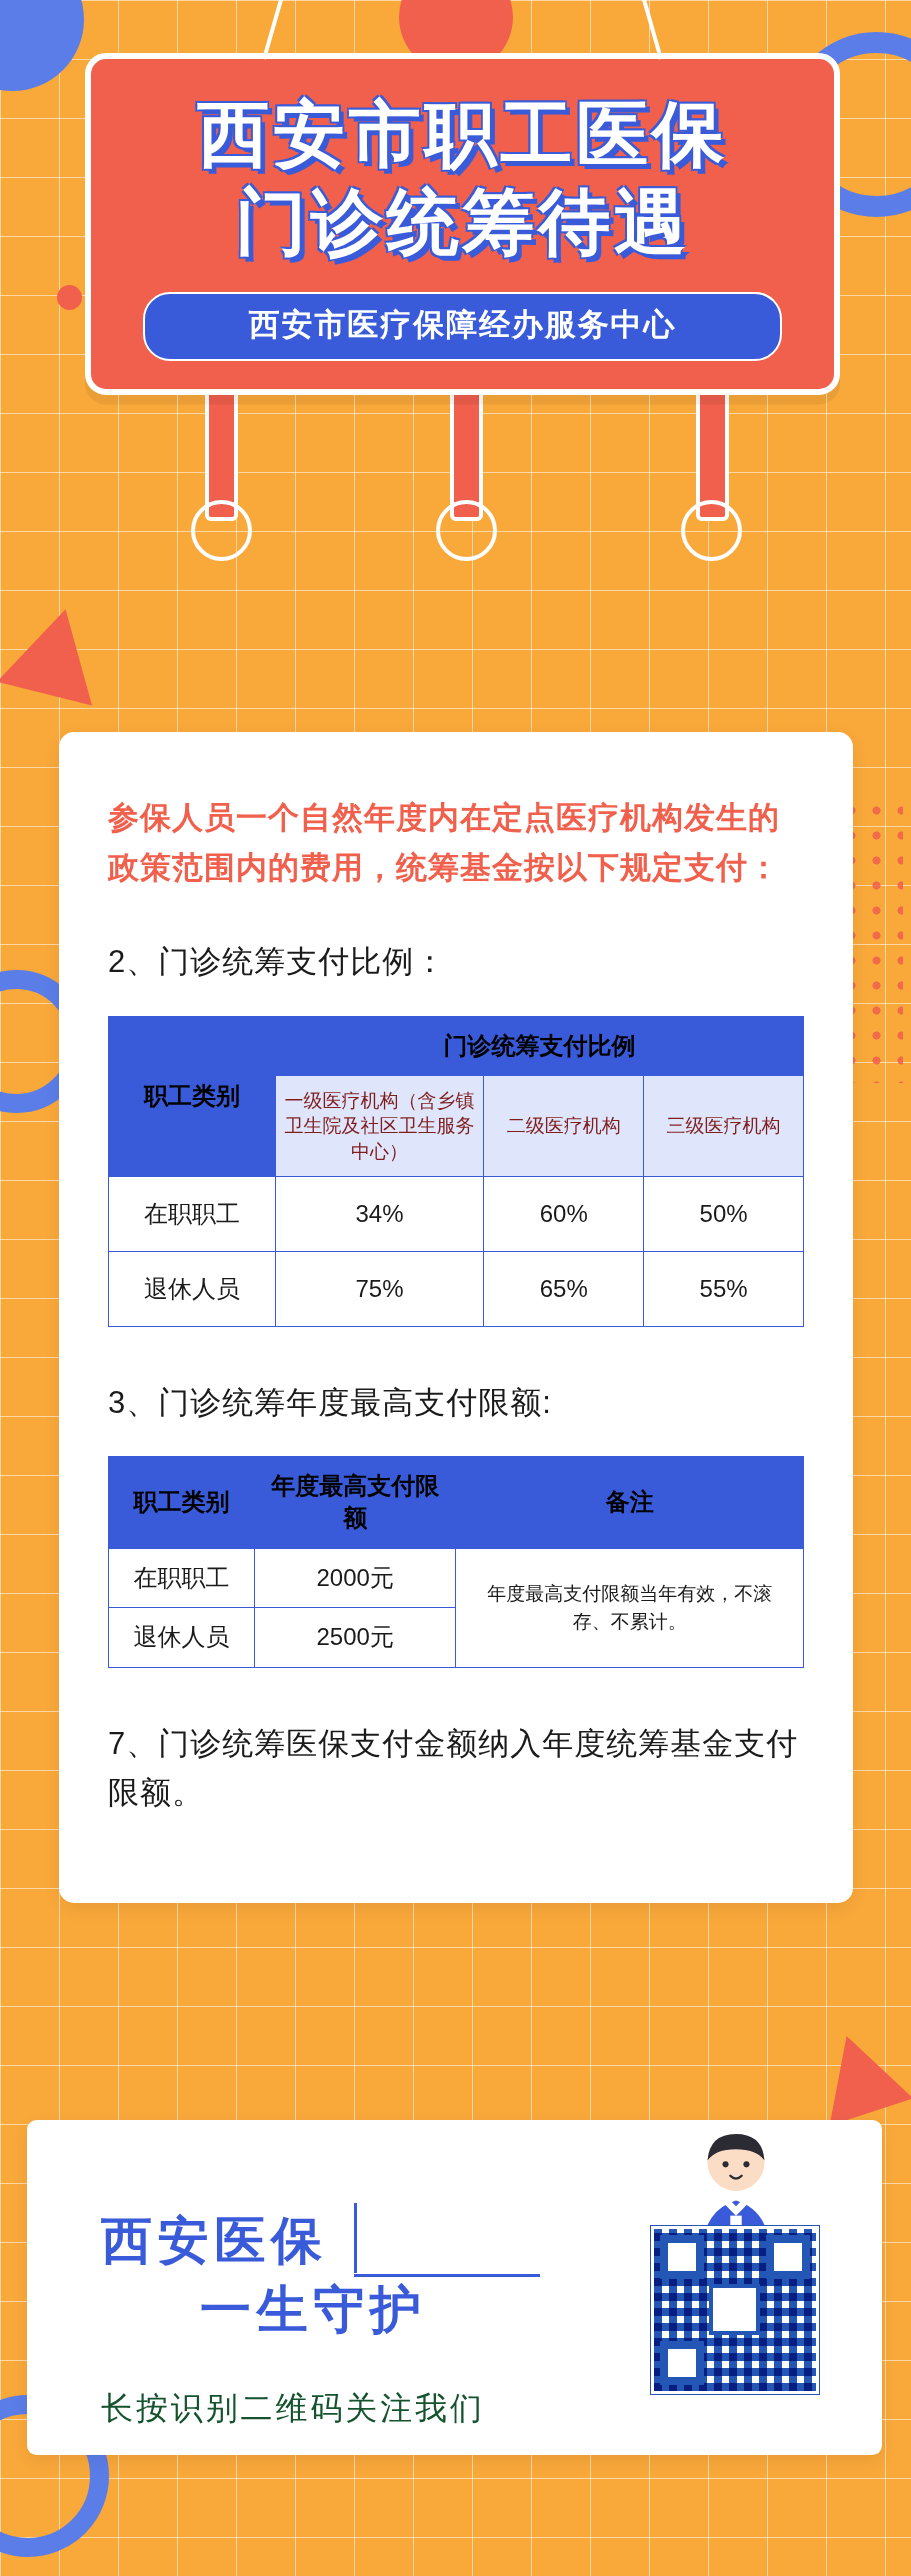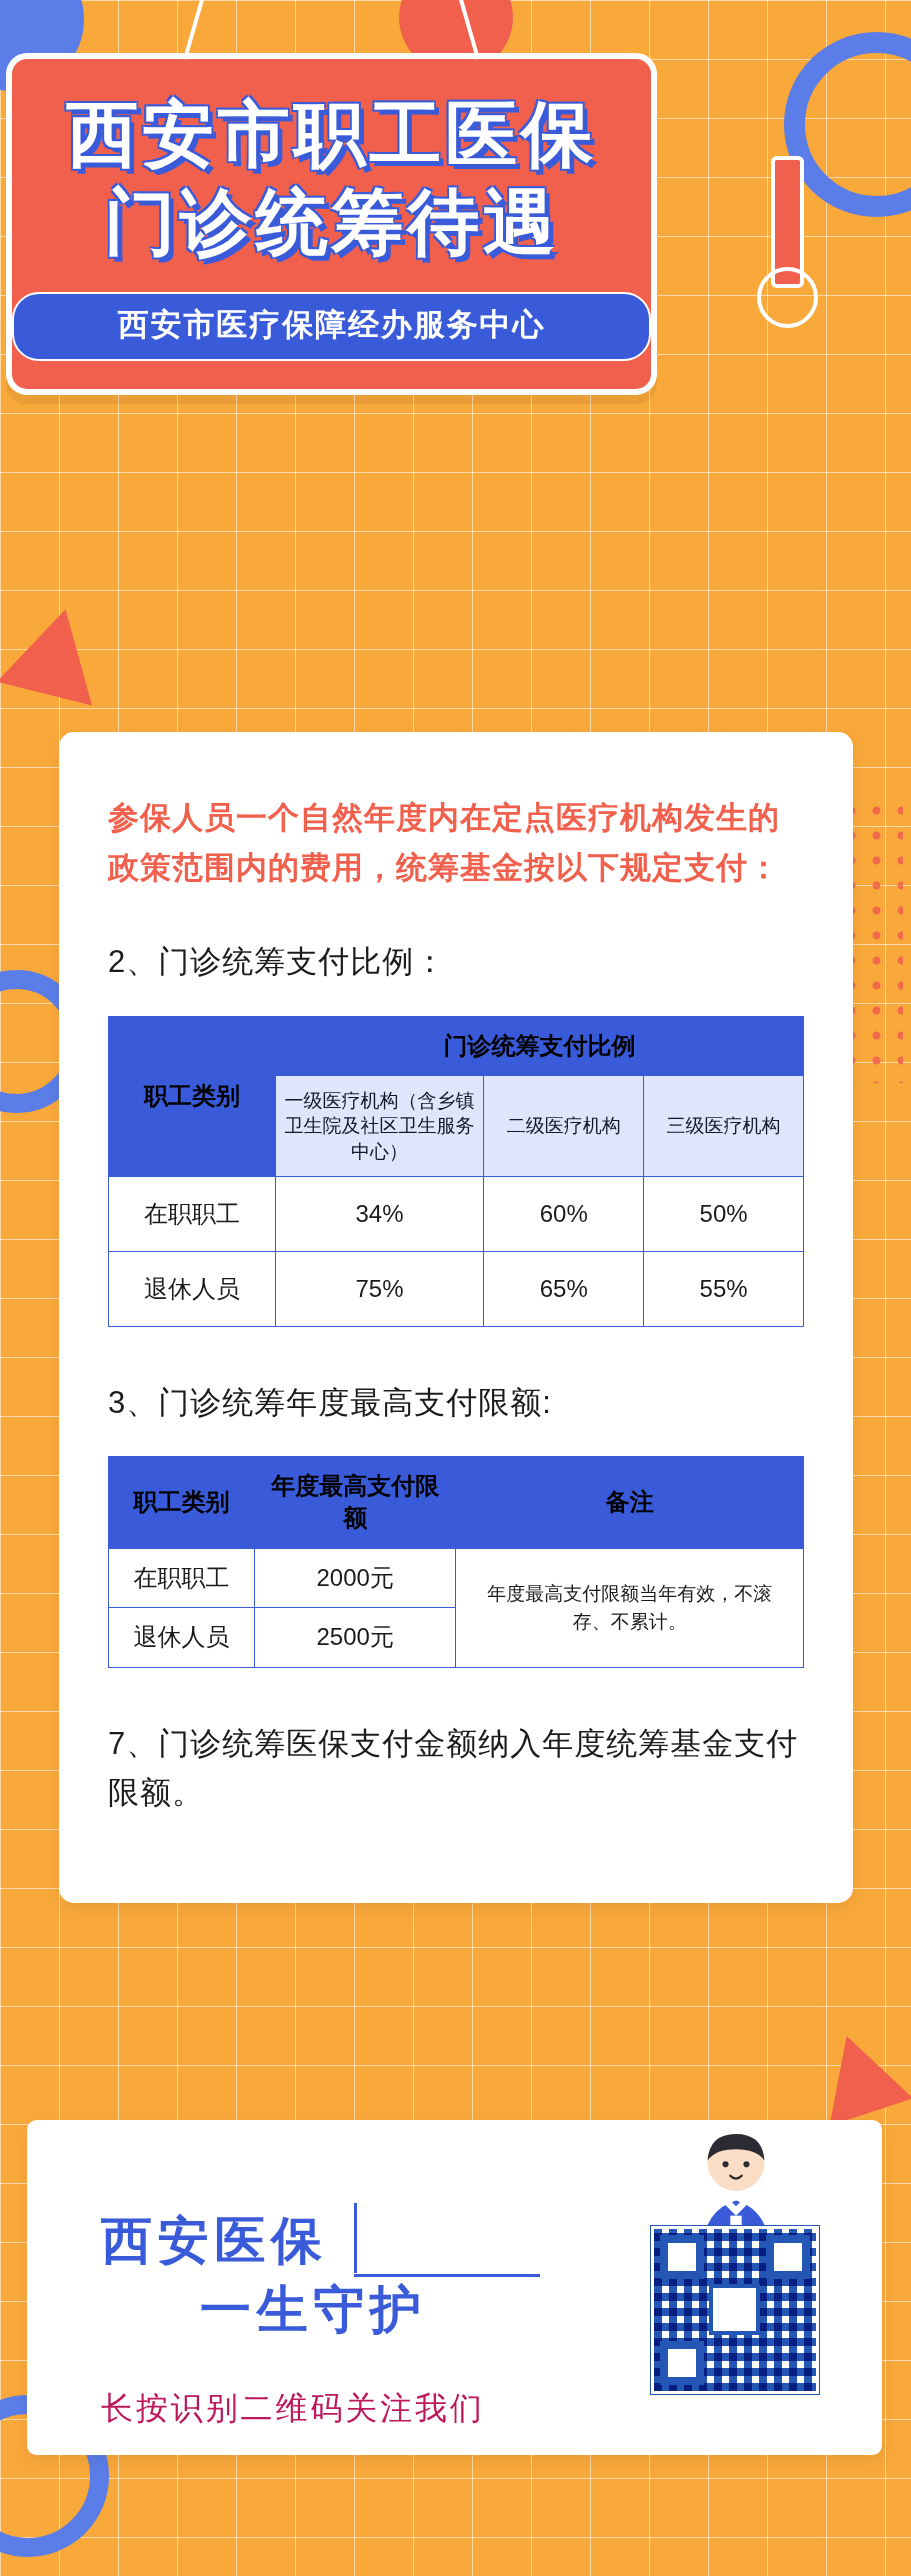--- a/index.html
+++ b/index.html
@@ -74,22 +74,22 @@
     background: #f0604d; left: 57px; top: 285px;
   }
   .deco-dot-sm-b {
     width: 19px; height: 19px; border-radius: 50%;
     background: #5b7de8; right: 114px; top: 2186px;
   }
 
   
   .sign-wrap {
     position: absolute;
-    left: 6px; right: 0; top: 53px;
-    display: flex; align-items: center;
+    left: 13px; right: 0; top: 53px;
+    display: flex; flex-direction: column; align-items: center;
   }
   .sign-board {
     position: relative;
     width: 743px;
     background: #f0604d;
     border: 6.7px solid #ffffff;
     border-radius: 21px;
     box-shadow: 0 9.5px 0 rgba(0,0,0,.06);
     padding: 32px 0 28.5px;
     z-index: 3;
@@ -202,21 +202,21 @@
   table th {
     background: #3a5bd9;
     color: #000000;
     font-weight: bold;
     padding: 13.3px 5.7px;
     font-size: 24px;
   }
   table.t1 td { padding: 21px 5.7px; font-size: 24px; }
   table.t1 th.sub {
     background: #dfe6fb;
-    color: #0f172a;
+    color: #7f1d1d;
     font-weight: normal;
     font-size: 19px;
     line-height: 1.35;
     padding: 11.4px 7.6px;
   }
   table.t2 td { padding: 13.3px 5.7px; font-size: 24px; }
   table.t2 td.note {
     font-size: 19px;
     line-height: 1.45;
     padding: 11.4px 13.3px;
@@ -244,21 +244,21 @@
     color: #3a5bd9; font-size: 51px; font-weight: bold; letter-spacing: 5.7px;
     margin-left: 99px; display: inline-block;
   }
   .f-rule-v {
     position: absolute; left: 253px; top: -3.8px; width: 2.9px; height: 70px; background: #3a5bd9;
   }
   .f-rule-h {
     position: absolute; left: 253px; top: 67px; width: 186px; height: 2.9px; background: #3a5bd9;
   }
   .f-cta {
-    color: #be185d; font-size: 32px; letter-spacing: 2.9px; margin-top: 42px;
+    color: #14532d; font-size: 32px; letter-spacing: 2.9px; margin-top: 42px;
   }
   .qr {
     position: absolute; right: 63px; top: 106px;
     width: 162px; height: 162px;
     background:
       repeating-linear-gradient(0deg,#2457b5 0 7.6px,#ffffff 7.6px 15px),
       repeating-linear-gradient(90deg,#2457b5 0 7.6px,#ffffff 7.6px 15px);
     background-blend-mode: multiply;
     border: 3.8px solid #ffffff;
     outline: 1.9px solid #2457b5;

